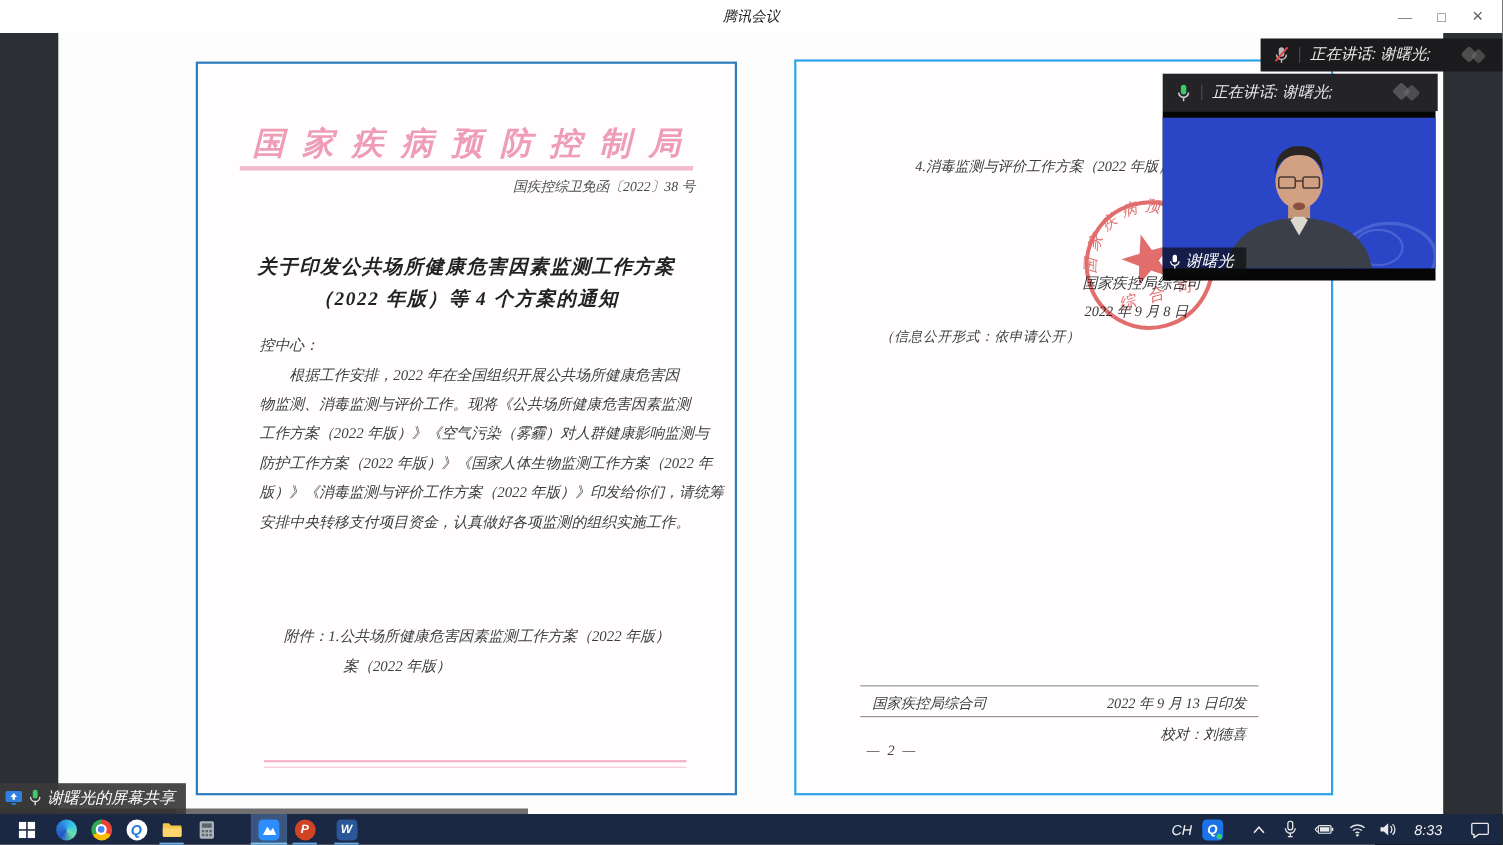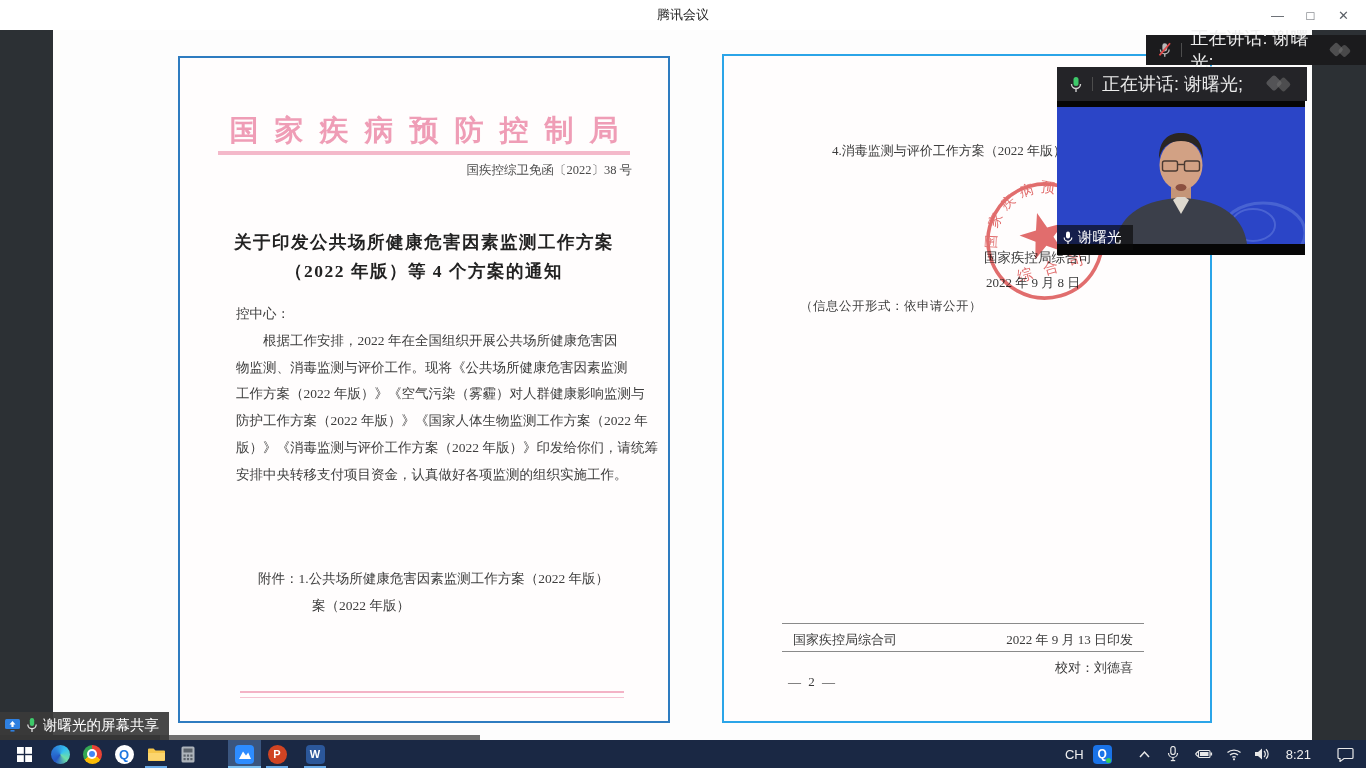--- a/index.html
+++ b/index.html
@@ -1,18 +1,18 @@
 <!DOCTYPE html>
 <html><head>
 <meta charset="utf-8">
 <style>
   html,body{margin:0;padding:0;width:1366px;height:768px;overflow:hidden;background:#000;
     font-family:"Liberation Sans","DejaVu Sans",sans-serif;}
   .abs{position:absolute;}
-  #screen{position:relative;width:1250px;height:768px;background:#fff;}
+  #screen{position:relative;width:1250px;height:768px;background:#fff;font-style:italic;}
 
   
   #titlebar{left:0;top:0;width:1366px;height:30px;background:#ffffff;}
   #win-title{left:0;right:0;top:0;height:30px;line-height:30px;text-align:center;
     font-size:13px;color:#1f1f1f;}
   #win-controls{right:6px;top:0;height:30px;display:flex;align-items:center;}
   .win-btn{width:33px;height:30px;display:flex;align-items:center;justify-content:center;
     color:#5a5f66;font-size:13px;}
 
   
@@ -48,21 +48,21 @@
   #seal{left:256px;top:120px;width:130px;height:130px;mix-blend-mode:multiply;opacity:.88;}
   #disclosure{top:242px;left:76px;font-size:12.5px;color:#3d3d3d;letter-spacing:.5px;}
   #footer-rule1{top:567px;left:58px;width:362px;height:1px;background:#8a8a8a;}
   #footer-row{top:574px;left:58px;width:362px;display:flex;justify-content:space-between;
     padding:0 11px;box-sizing:border-box;font-size:13px;color:#3a3a3a;line-height:20px;}
   #footer-rule2{top:595px;left:58px;width:362px;height:1px;background:#8a8a8a;}
   #proofreader{top:603px;right:77px;font-size:13px;color:#3a3a3a;}
   #page-num{top:618px;left:64px;font-size:13px;color:#3a3a3a;letter-spacing:2px;}
 
   
-  .banner{display:flex;align-items:center;color:#ececec;font-size:18px;z-index:8;
+  .banner{display:flex;align-items:center;color:#ececec;font-size:14px;z-index:8;
     padding-left:12px;box-sizing:border-box;}
   #banner-outer{left:1146px;top:5px;width:220px;height:30px;background:#1b1b1d;}
   #banner-inner{left:1057px;top:37px;width:250px;height:34px;background:#242428;}
   .banner .divider{width:1px;height:14px;background:#4d4d4d;margin:0 9px;}
   .banner .wm{margin-left:auto;margin-right:10px;}
 
   #video{left:1057px;top:71px;width:248px;height:154px;background:#060606;z-index:7;}
   #video-blue{left:0;top:6px;width:248px;height:137px;background:#2b45c7;overflow:hidden;}
   #name-tag{left:0;bottom:5px;display:flex;align-items:center;gap:5px;
     background:rgba(10,10,10,.66);color:#fff;font-size:14.5px;padding:3px 11px 3px 6px;z-index:9;}
@@ -336,21 +336,21 @@
           <circle cx="8" cy="12.3" r="1.1" fill="#e8e8e8"></circle>
         </svg>
       </span>
       <span class="tray-gap" style="margin-right:15px">
         <svg width="17" height="14" viewBox="0 0 17 14">
           <path d="M1,5 L4,5 L8,1.5 L8,12.5 L4,9 L1,9 Z" fill="#e8e8e8"></path>
           <path d="M10,4 a4,4 0 0 1 0,6" fill="none" stroke="#e8e8e8" stroke-width="1.2"></path>
           <path d="M12,2.2 a6.5,6.5 0 0 1 0,9.6" fill="none" stroke="#e8e8e8" stroke-width="1.2"></path>
         </svg>
       </span>
-      <span class="tray-text" style="margin-right:26px">8:21</span>
+      <span class="tray-text" style="margin-right:26px">8:33</span>
       <span class="tray-gap">
         <svg width="17" height="15" viewBox="0 0 17 15">
           <path d="M2,1.5 h13 a1,1 0 0 1 1,1 v8 a1,1 0 0 1 -1,1 h-8 l-4,3 v-3 h-1 a1,1 0 0 1 -1,-1 v-8 a1,1 0 0 1 1,-1 Z" fill="none" stroke="#e8e8e8" stroke-width="1.2"></path>
         </svg>
       </span>
     </div>
   </div>
 </div>
 
 </body></html>

